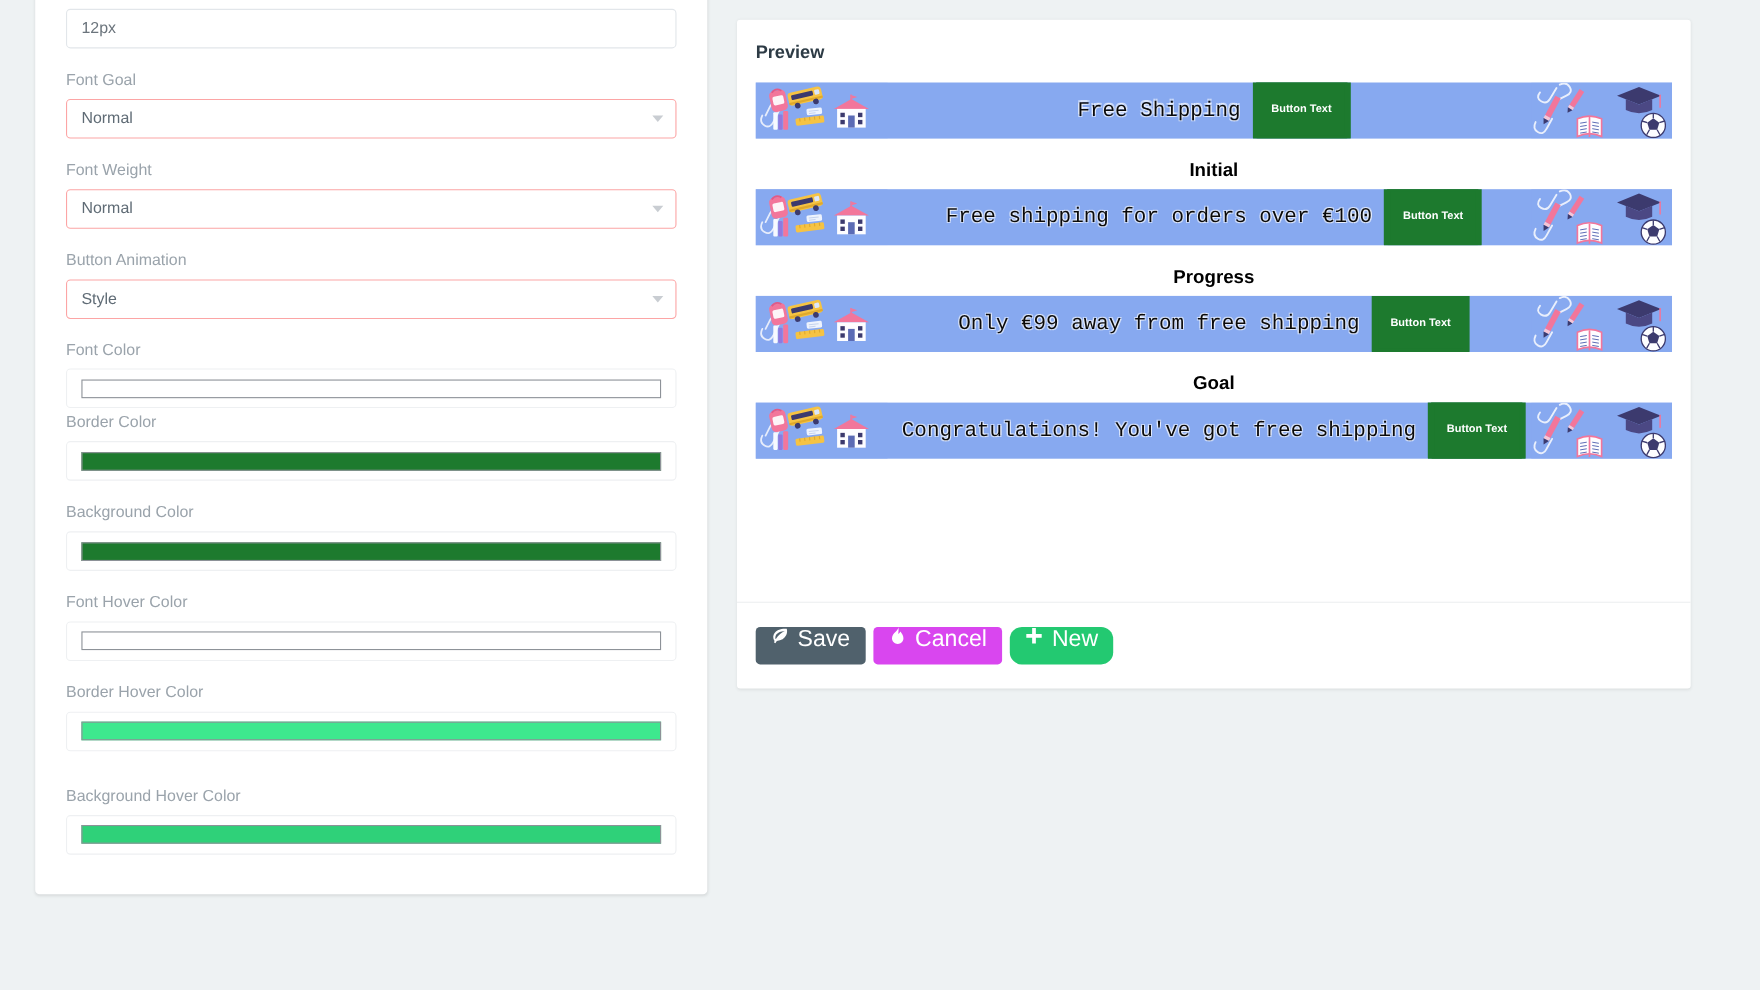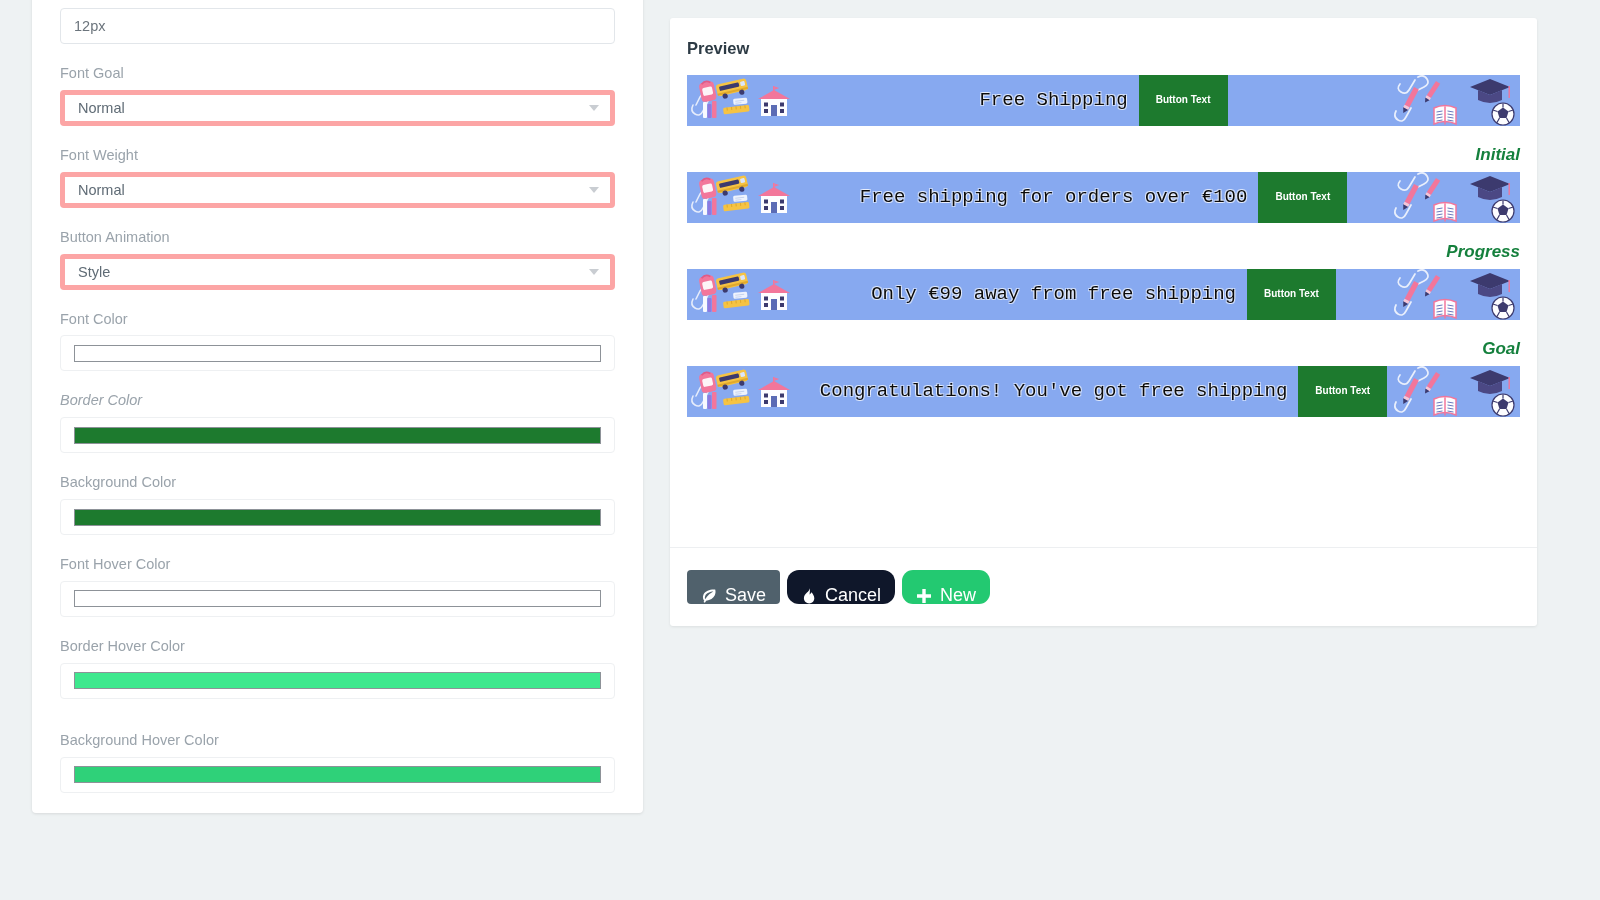--- a/index.html
+++ b/index.html
@@ -54,21 +54,21 @@
     padding: 0 13px;
     display: flex;
     align-items: center;
     font-family: "Liberation Sans", sans-serif;
   }
   .select-input {
     box-sizing: border-box;
     position: relative;
     width: 100%;
     height: 36px;
-    border: 5px solid #fca5a5;
+    border: 1px solid #fca5a5;
     border-radius: 4px;
     background: #fff;
     font-size: 14.5px;
     color: #5f6b75;
     padding: 0 13px;
     display: flex;
     align-items: center;
     font-family: "Liberation Sans", sans-serif;
   }
   .select-caret {
@@ -167,53 +167,52 @@
     font-size: 10px;
     font-weight: bold;
     border: 6px solid #000000;
     border-radius: 4px;
     padding: 17px 11px;
     white-space: nowrap;
     line-height: 1.15;
     font-family: "Liberation Sans", sans-serif;
   }
   .state-label {
-    text-align: right;
+    text-align: center;
     font-size: 17px;
     font-weight: bold;
-    color: #15803d;
+    color: #000000;
     margin: 20px 0 9px 0;
     line-height: 1;
-    font-style: italic;
   }
 
   
   .preview-footer {
     position: absolute;
     left: 0;
     right: 0;
     bottom: 0;
     height: 79px;
     border-top: 1px solid #edeff1;
     display: flex;
     align-items: center;
     padding-left: 17px;
     gap: 7px;
     box-sizing: border-box;
   }
   .act-btn {
     display: inline-flex;
-    align-items: flex-end;
+    align-items: flex-start;
     gap: 8px;
     height: 34px;
     padding: 0 14px;
     border: none;
     border-radius: 4px;
     color: #ffffff;
-    font-size: 18px;
+    font-size: 21px;
     font-family: "Liberation Sans", sans-serif;
     cursor: pointer;
     line-height: 1;
   }
   .act-save   { background: #50616c; }
   .act-cancel { background: #ef6712; }
   .act-new    { background: #23c971; border-radius: 11px; }
   .act-ico { display: inline-flex; align-items: center; }
 </style>
 </head>
@@ -246,21 +245,21 @@
             <span>Style</span>
             <span class="select-caret"></span>
           </div>
         </div>
         <div class="field-group" style="margin-top: 20px;">
           <div class="field-label">Font Color</div>
           <div class="color-wrap">
             <div class="color-swatch" style="background: rgb(255, 255, 255);"></div>
           </div>
         </div>
-        <div class="field-group" style="margin-top: 20px; font-style: italic;">
+        <div class="field-group" style="margin-top: 4px;">
           <div class="field-label">Border Color</div>
           <div class="color-wrap">
             <div class="color-swatch" style="background: rgb(29, 122, 46);"></div>
           </div>
         </div>
         <div class="field-group" style="margin-top: 20px;">
           <div class="field-label">Background Color</div>
           <div class="color-wrap">
             <div class="color-swatch" style="background: rgb(29, 122, 46);"></div>
           </div>
@@ -751,21 +750,21 @@
     <div class="preview-footer">
       <div id="actions-host" style="display:flex;gap:7px;">
           <button class="act-btn act-save" style="background: rgb(80, 97, 108);">
             <span class="act-ico">
               <svg width="16" height="16" viewBox="0 0 16 16">
                 <path d="M14.2 1.6C9.5 1.2 4.4 2.6 2.5 6.6c-1.2 2.5-.4 5.2 1 6.6l.1.1 1.2-1.2c-.9-1.1-1.3-2.6-.6-4.2C5.4 5 9 3.8 12.4 3.6 9.8 5 6.6 7.3 4.3 11l-1.8 2.9 1.4.9 1.3-2.1c4-.3 7.2-2.3 8.6-5.4.8-1.8 1-3.9.4-5.7z" fill="#fff"></path>
               </svg>
             </span>
             <span>Save</span>
           </button>
-          <button class="act-btn act-cancel" style="background: #0f172a; border-radius: 12px;">
+          <button class="act-btn act-cancel" style="background: #d946ef;">
             <span class="act-ico">
               <svg width="16" height="16" viewBox="0 0 16 16">
                 <path d="M8.9.3C8.4 2.1 7.3 3.4 6 4.6 4.3 6.2 2.9 7.9 2.9 10.2c0 3 2.5 5.2 5.3 5.2s5.1-2.1 5.1-5.1c0-2.6-1.6-4.4-2.7-6.1-.6 1-1.3 1.7-2 2.2.3-2.2.3-4.3.3-6.1z" fill="#fff"></path>
               </svg>
             </span>
             <span>Cancel</span>
           </button>
           <button class="act-btn act-new" style="background: rgb(35, 201, 113);">
             <span class="act-ico">
               <svg width="16" height="16" viewBox="0 0 16 16">

